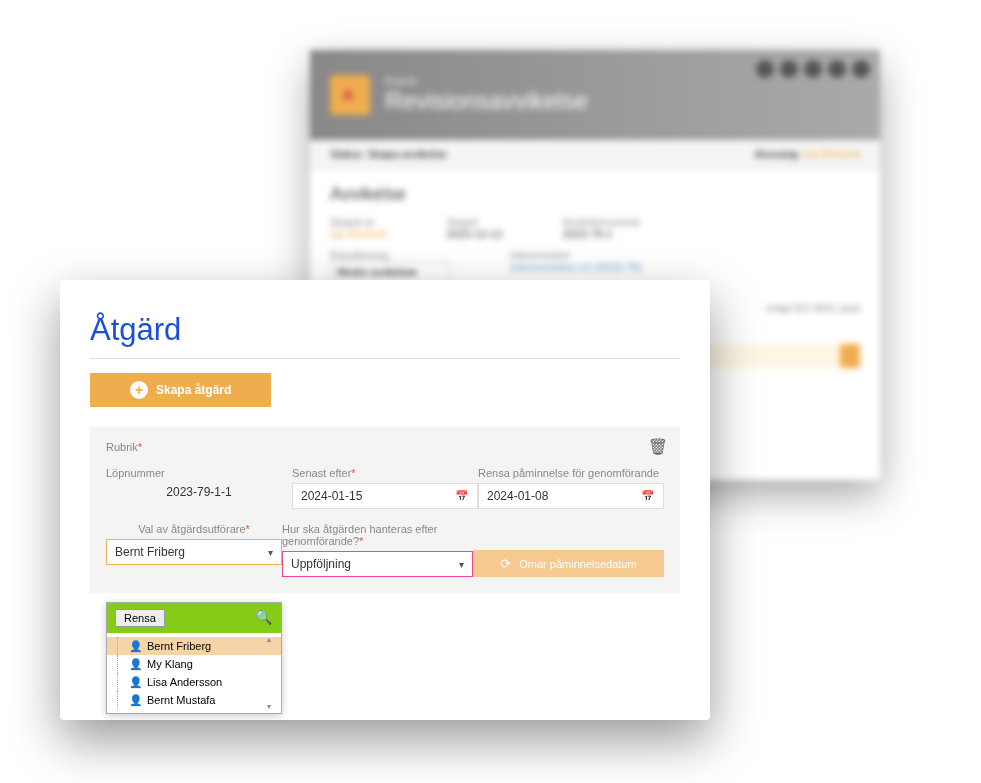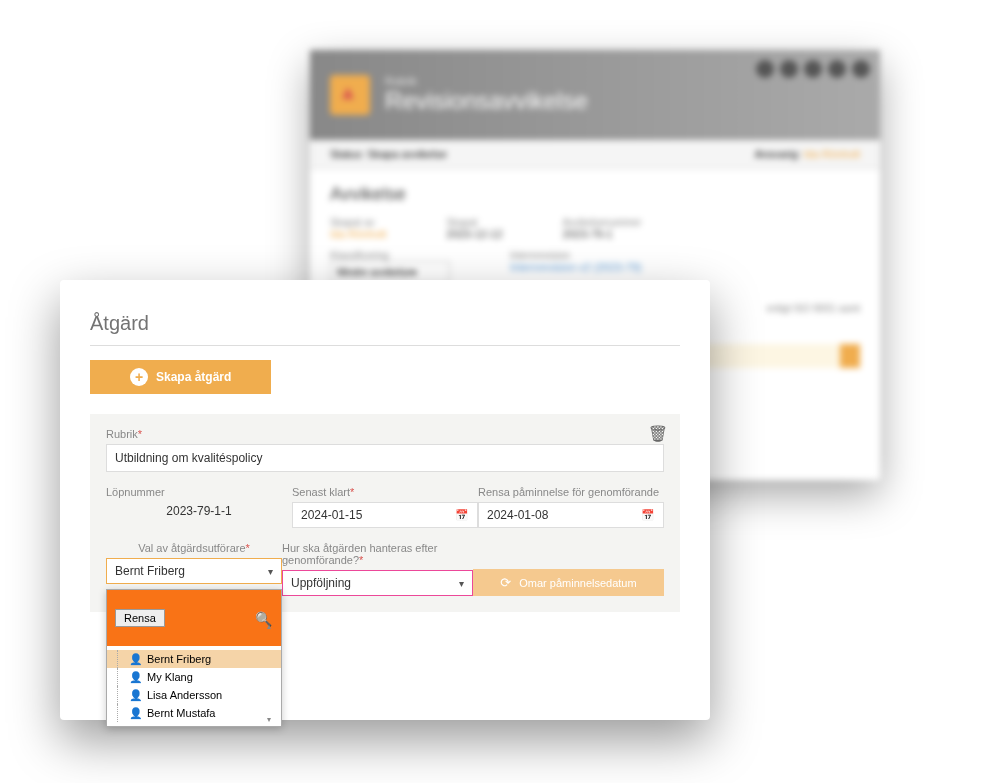--- a/index.html
+++ b/index.html
@@ -110,23 +110,23 @@
       left: 60px;
       top: 280px;
       width: 650px;
       height: 440px;
       background: #fff;
       box-shadow: 0 20px 50px rgba(0,0,0,0.4);
       border-radius: 4px;
       padding: 32px 30px 20px;
     }
     .fg-title {
-      font-size: 20px;
+      font-size: 31px;
       font-weight: 300;
-      color: #737373;
+      color: #1d4ed8;
       margin-bottom: 10px;
     }
     .fg-hr {
       border: none;
       border-top: 1px solid #ddd;
       margin-bottom: 14px;
     }
     .create-btn {
       background: #f0ad4e;
       color: #fff;
@@ -242,25 +242,25 @@
       position: absolute;
       left: 16px;
       top: 175px;
       width: 176px;
       background: #fff;
       border: 1px solid #aaa;
       box-shadow: 0 2px 8px rgba(0,0,0,0.2);
       z-index: 10;
     }
     .dropdown-header {
-      background: #f97316;
-      padding: 19px 8px;
+      background: #84cc16;
+      padding: 6px 8px;
       display: flex;
       justify-content: space-between;
-      align-items: flex-end;
+      align-items: flex-start;
     }
     .clear-btn {
       background: #eee;
       border: 1px solid #999;
       padding: 2px 8px;
       font-size: 11px;
       cursor: pointer;
     }
     .search-icon { font-size: 14px; color: #333; cursor: pointer; }
     .dropdown-list {
@@ -379,30 +379,29 @@
     <span class="plus-icon">+</span>
     <span>Skapa åtgärd</span>
   </button>
 
   <div class="panel">
     <span class="trash-icon">🗑</span>
 
     <label class="field-label">
       <span>Rubrik</span><span class="req">*</span>
     </label>
-    <input class="text-input" value="Utbildning om kvalitéspolicy" style="">
 
     <div class="row">
       <div class="col">
         <label class="field-label">Löpnummer</label>
         <div class="field-value-static">2023-79-1-1</div>
       </div>
       <div class="col">
         <label class="field-label">
-          <span>Senast klart</span><span class="req">*</span>
+          <span>Senast efter</span><span class="req">*</span>
         </label>
         <div class="date-input">
           <span>2024-01-15</span>
           <span class="cal-icon">📅</span>
         </div>
       </div>
       <div class="col">
         <label class="field-label">Rensa påminnelse för genomförande</label>
         <div class="date-input">
           <span>2024-01-08</span>

